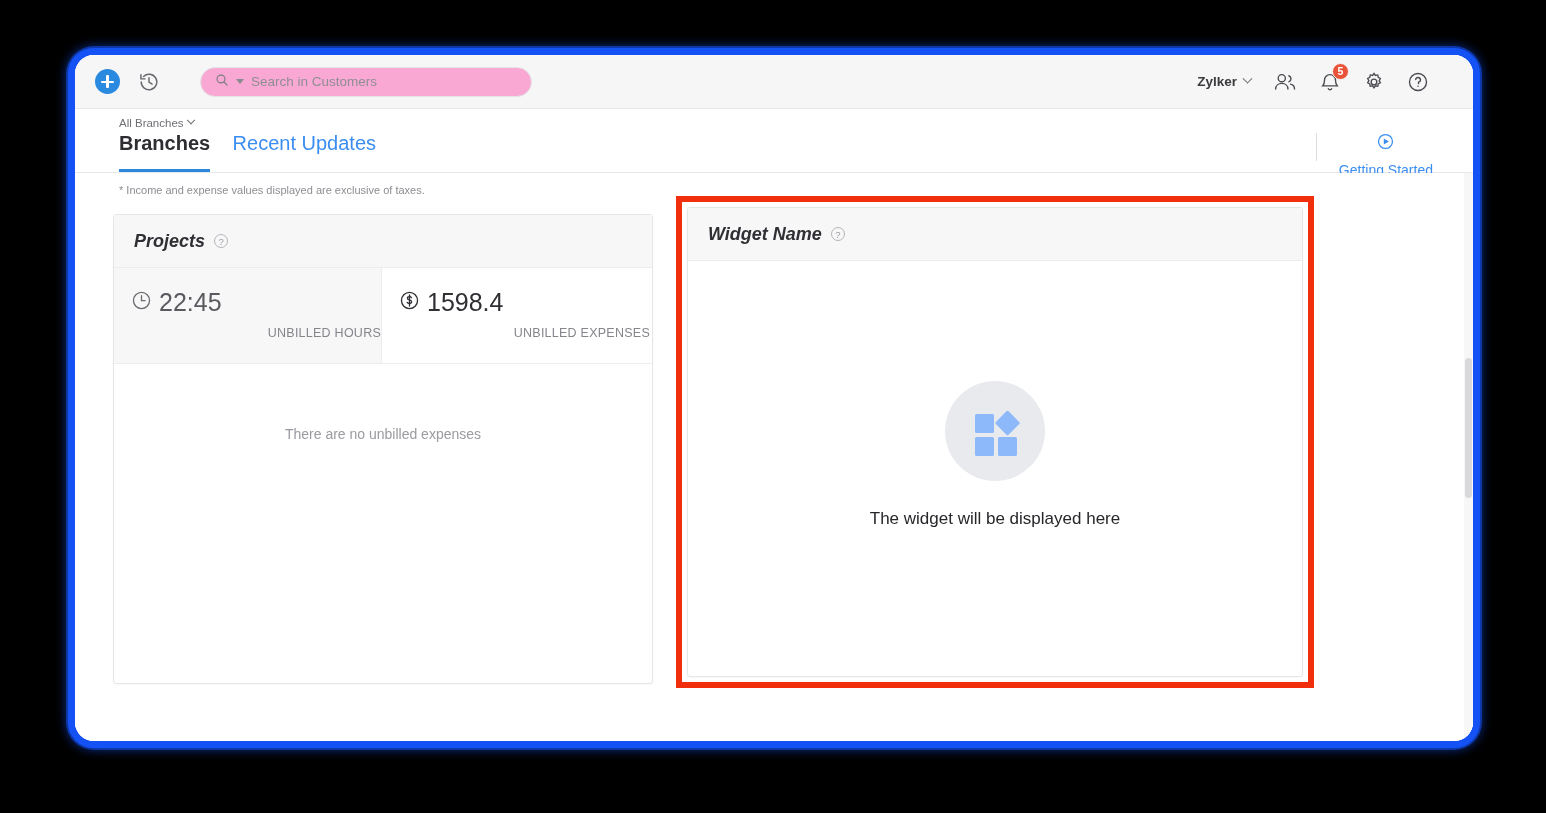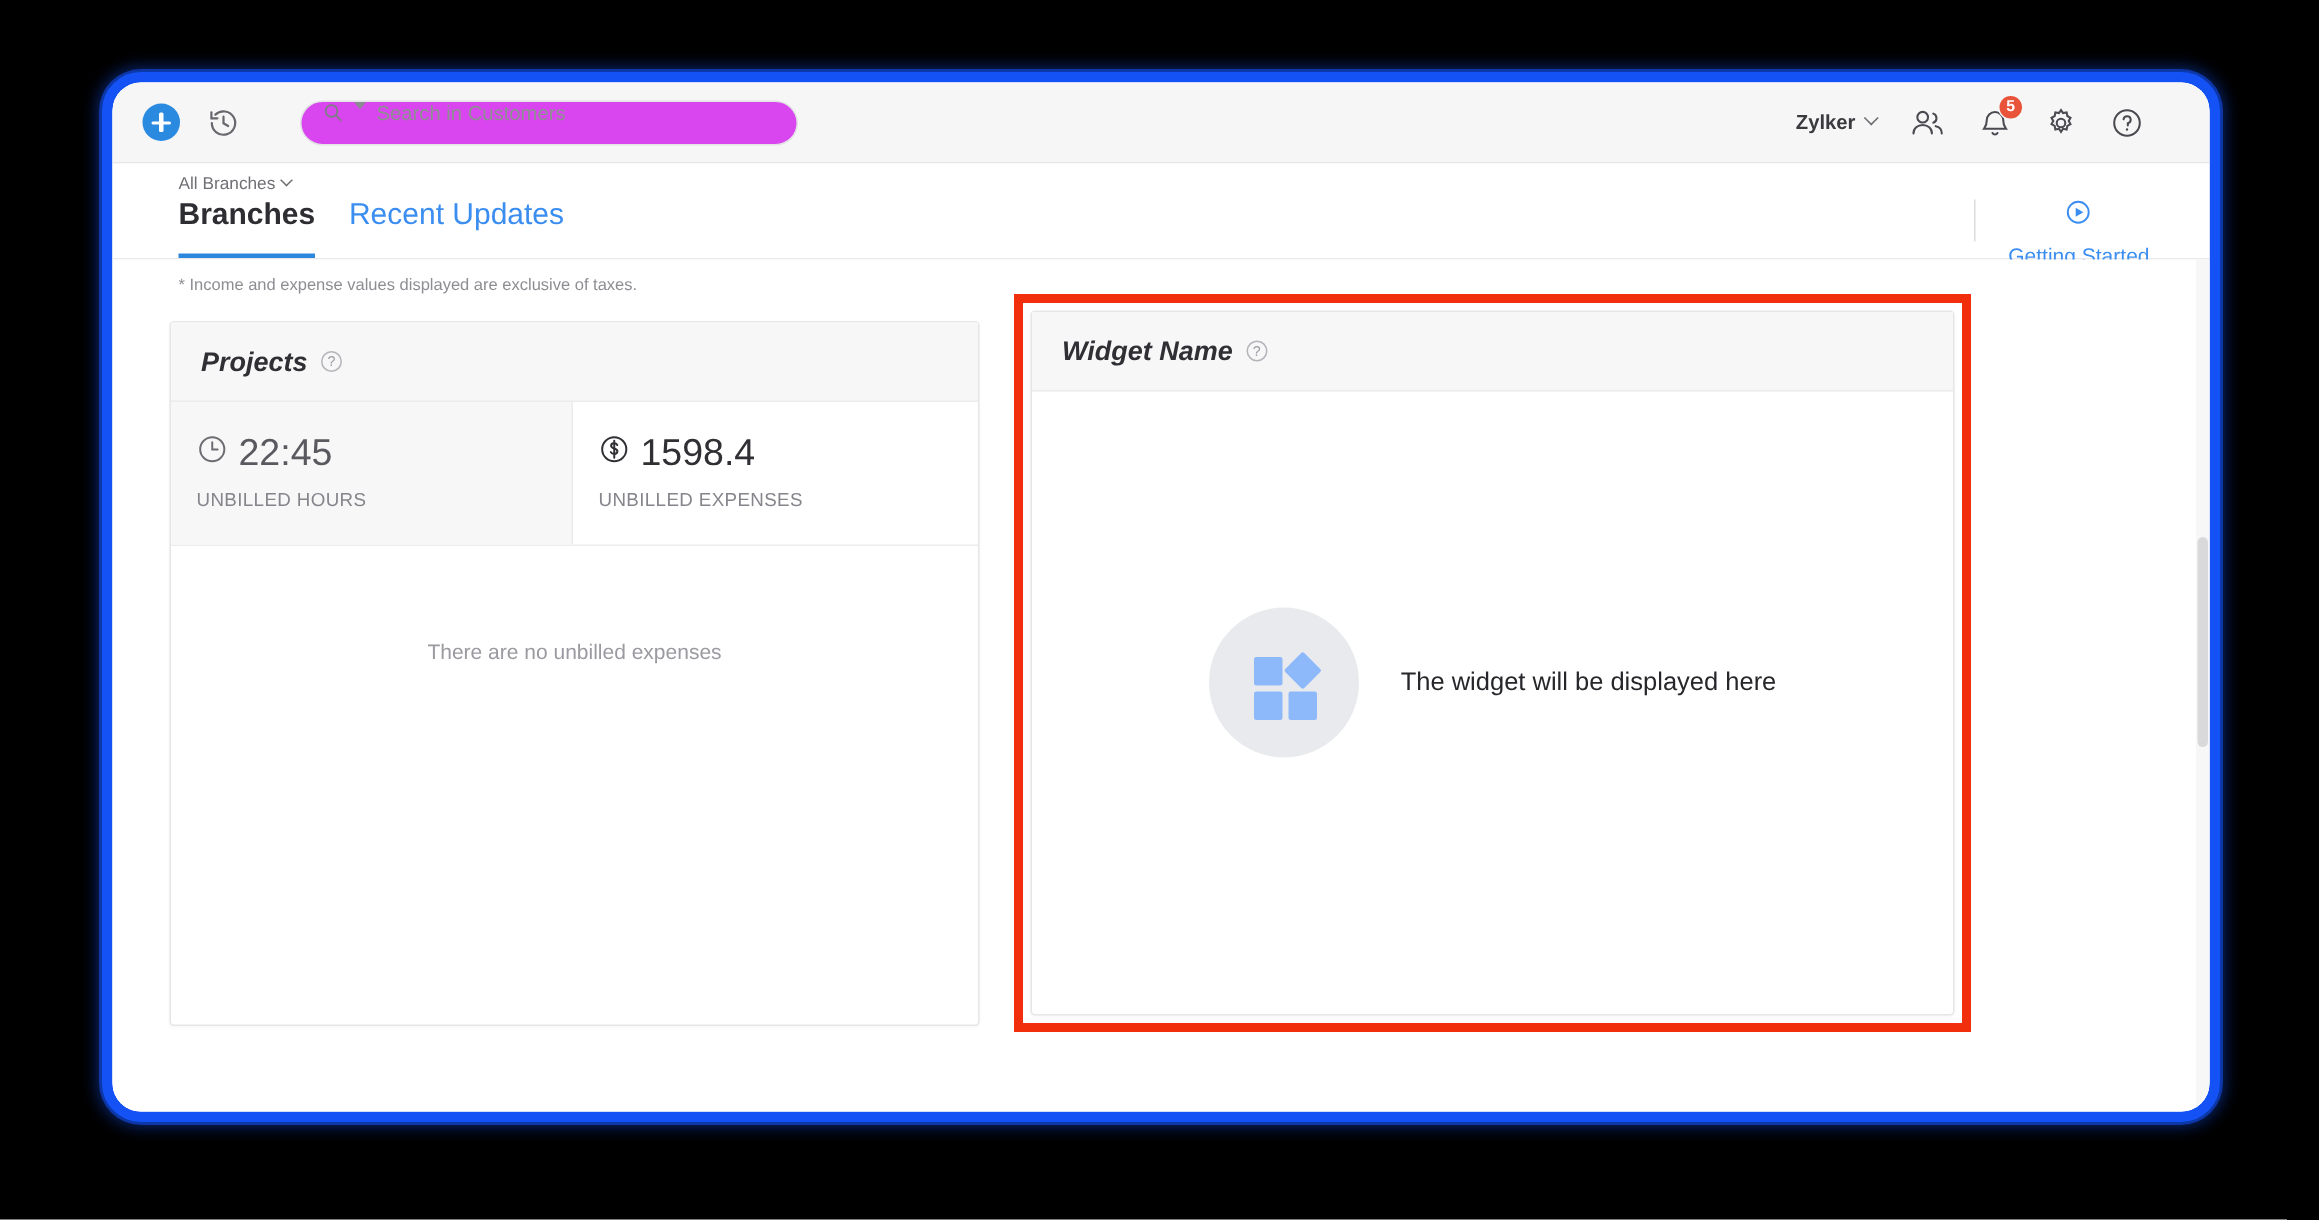--- a/index.html
+++ b/index.html
@@ -55,23 +55,23 @@
   }
   .plus-btn::before, .plus-btn::after {
     content: ""; position: absolute; background: #fff; border-radius: 1px;
   }
   .plus-btn::before { left: 6px; right: 6px; top: 11.5px; height: 2.4px; }
   .plus-btn::after  { top: 6px; bottom: 6px; left: 11.3px; width: 2.4px; }
 
   .icon-btn { cursor: pointer; display: flex; align-items: center; justify-content: center; }
 
   #search-box {
-    width: 332px; height: 30px; background: #d946ef;
+    width: 332px; height: 30px; background: #f9a8d4;
     border: 1px solid #e3e3e5; border-radius: 16px;
-    display: flex; align-items: flex-start; gap: 7px;
+    display: flex; align-items: center; gap: 7px;
     padding: 0 14px; margin-left: 22px;
   }
   #search-box .sb-caret {
     width: 0; height: 0; border-left: 4.5px solid transparent;
     border-right: 4.5px solid transparent; border-top: 5px solid #8a8a90;
   }
   #search-input {
     border: none; outline: none; background: transparent;
     font-family: "Liberation Sans", sans-serif;
     font-size: 13.5px; color: #3c3c41; width: 100%;
@@ -156,21 +156,21 @@
 
   .help-ico {
     width: 14px; height: 14px; border-radius: 50%;
     border: 1.2px solid #b4b4ba; color: #9a9aa1; font-size: 9.5px;
     display: flex; align-items: center; justify-content: center;
     font-family: "Liberation Sans", sans-serif; cursor: pointer;
   }
 
   #metrics-row { display: flex; border-bottom: 1px solid #ececee; }
   .metric {
-    width: 268px; height: 95px; padding: 20px 0 0 17px;
+    width: 268px; height: 95px; padding: 20px 0 0 17px; text-align: right;
   }
   .metric.shaded { background: #f7f7f7; border-right: 1px solid #ececee; }
   .metric-value {
     display: flex; align-items: center; gap: 7px;
     font-size: 25px; color: #59595f;
   }
   .metric.plain .metric-value { color: #2f2f34; font-weight: normal; }
   .metric-label {
     font-size: 12.5px; color: #85858c; letter-spacing: 0.25px; margin-top: 9px;
   }
@@ -180,21 +180,21 @@
     padding-top: 62px; font-size: 14px; color: #9a9aa0;
   }
 
   
   #widget-wrap {
     position: absolute; left: 601px; top: 0;
     border: 6px solid #f22f0c; padding: 5px; background: #ffffff;
   }
   #widget-card { width: 616px; height: 470px; display: flex; flex-direction: column; }
   #widget-body {
-    flex: 1; display: flex; flex-direction: row;
+    flex: 1; display: flex; flex-direction: column;
     align-items: center; justify-content: center; gap: 28px;
     padding-bottom: 28px;
   }
   #widget-ph-circle {
     width: 100px; height: 100px; border-radius: 50%; background: #e9eaee;
     display: flex; align-items: center; justify-content: center;
   }
   #widget-ph-text { font-size: 17px; color: #27272b; }
 
   

